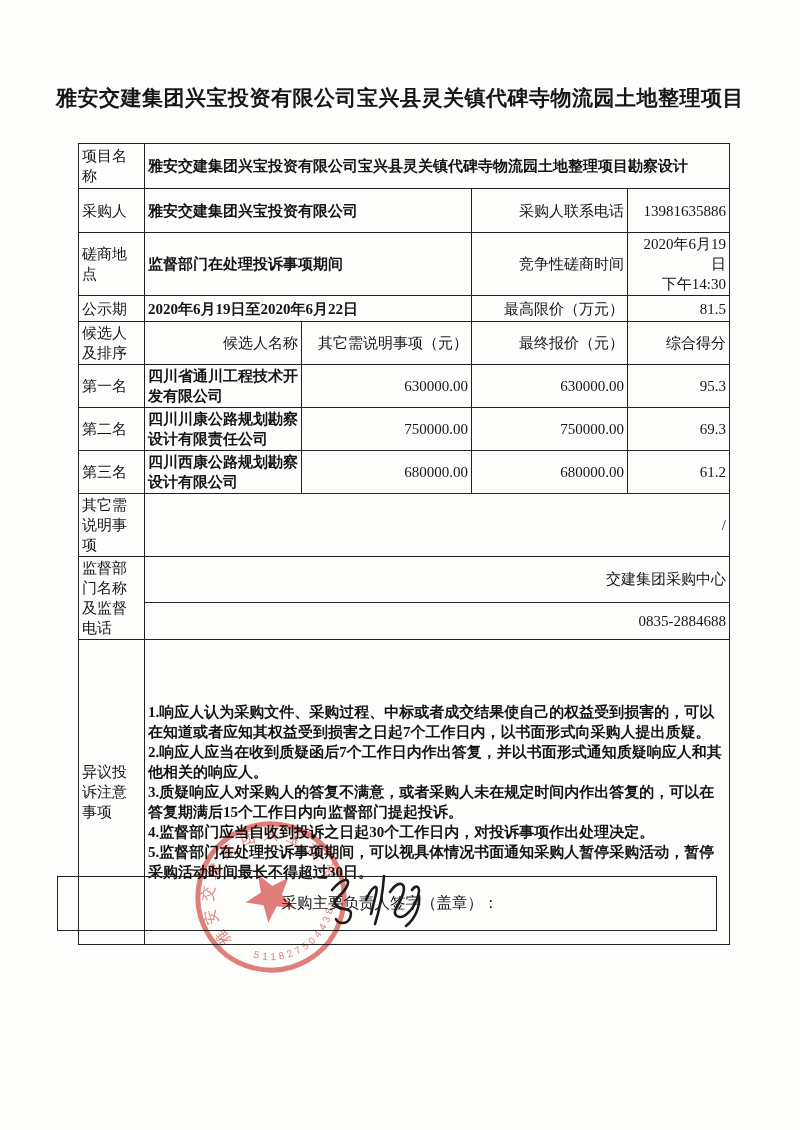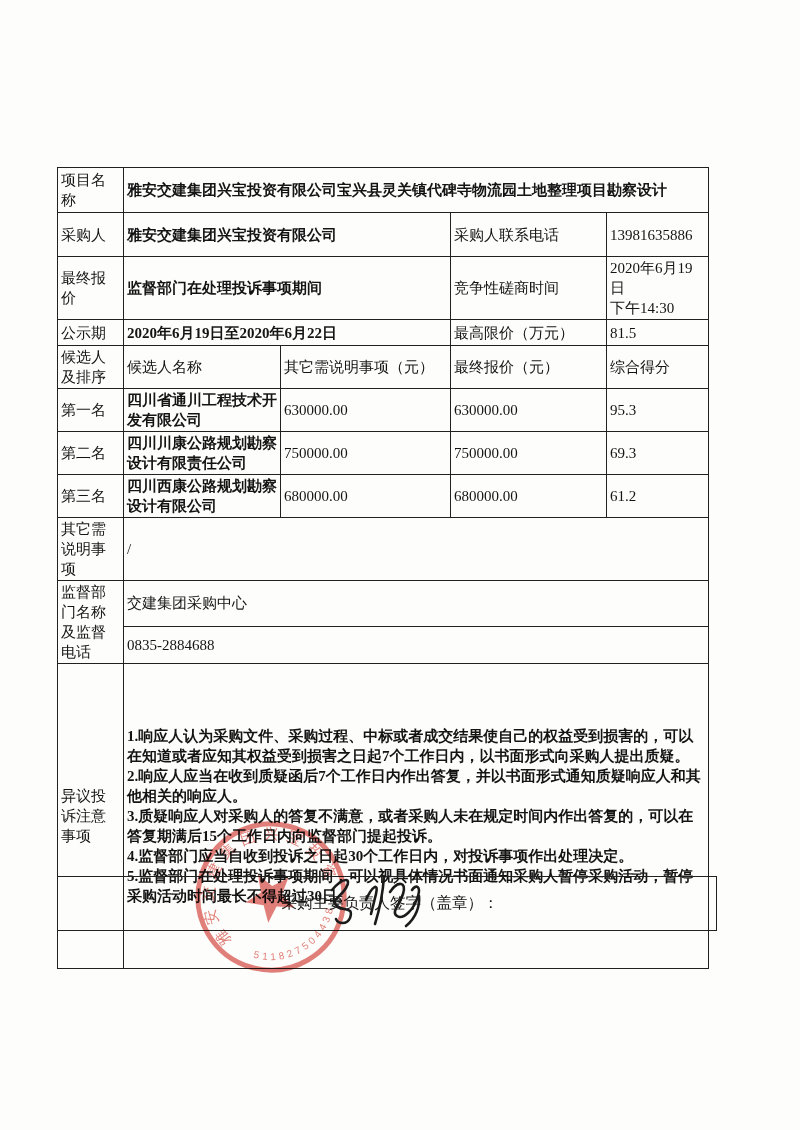--- a/index.html
+++ b/index.html
@@ -9,32 +9,32 @@
     font-family:"Liberation Serif", serif;
     color:#151515;
   }
   .doc-title{
     position:absolute;top:84px;left:0;width:800px;
     text-align:center;font-weight:bold;font-size:21px;line-height:28px;
     font-family:"Liberation Sans", sans-serif;color:#161616;
     letter-spacing:.5px;
   }
   table.main{
-    position:absolute;left:57px;top:143px;width:651px;
-    border-collapse:collapse;table-layout:fixed;margin-top:24px;
+    position:absolute;left:78px;top:143px;width:651px;
+    border-collapse:collapse;table-layout:fixed;
   }
   table.main td{
     border:1.5px solid #212121;
     font-size:15px;line-height:20px;color:#141414;
     padding:1px 3px;vertical-align:middle;
     overflow:hidden;
   }
   td.lbl{padding-left:3px;}
   td.val-left{padding-left:6px;font-weight:bold;}
-  td.center{text-align:left;}
+  td.center{text-align:right;}
   td.notes-cell{vertical-align:top;padding:5px 7px 4px 6px;font-weight:bold;}
   .notes-cell div{margin:0;}
   .sig-box{
     position:absolute;left:57px;top:876px;width:660px;height:55px;
     border:1.8px solid #212121;box-sizing:border-box;
     display:flex;align-items:center;padding-left:6px;
     font-size:15.5px;background:transparent;justify-content:center;
   }
   .seal{
     position:absolute;left:192px;top:818px;width:158px;height:158px;
@@ -42,20 +42,21 @@
   }
   .handsign{
     position:absolute;left:322px;top:866px;width:120px;height:66px;
     z-index:6;pointer-events:none;
   }
 </style>
 </head>
 <body>
 
 <div class="doc-title">
+  <div>雅安交建集团兴宝投资有限公司宝兴县灵关镇代碑寺物流园土地整理项目</div>
 </div>
 
 <table class="main">
   <colgroup>
     <col style="width:66px">
       <col style="width:157px">
       <col style="width:170px">
     <col style="width:156px">
       <col style="width:102px">
   </colgroup>
@@ -64,21 +65,21 @@
     <td class="lbl">项目名称</td>
     <td class="val-left" colspan="4">雅安交建集团兴宝投资有限公司宝兴县灵关镇代碑寺物流园土地整理项目勘察设计</td>
   </tr>
   <tr style="height:44px">
     <td class="lbl">采购人</td>
     <td class="val-left" colspan="2">雅安交建集团兴宝投资有限公司</td>
     <td class="center">采购人联系电话</td>
     <td class="center">13981635886</td>
   </tr>
   <tr style="height:46px">
-    <td class="lbl">最终报价</td>
+    <td class="lbl">磋商地点</td>
     <td class="val-left" colspan="2">监督部门在处理投诉事项期间</td>
     <td class="center">竞争性磋商时间</td>
     <td class="center">
       <div>2020年6月19日</div>
       <div>下午14:30</div>
     </td>
   </tr>
   <tr style="height:26px">
     <td class="lbl">公示期</td>
     <td class="val-left" colspan="2">2020年6月19日至2020年6月22日</td>

